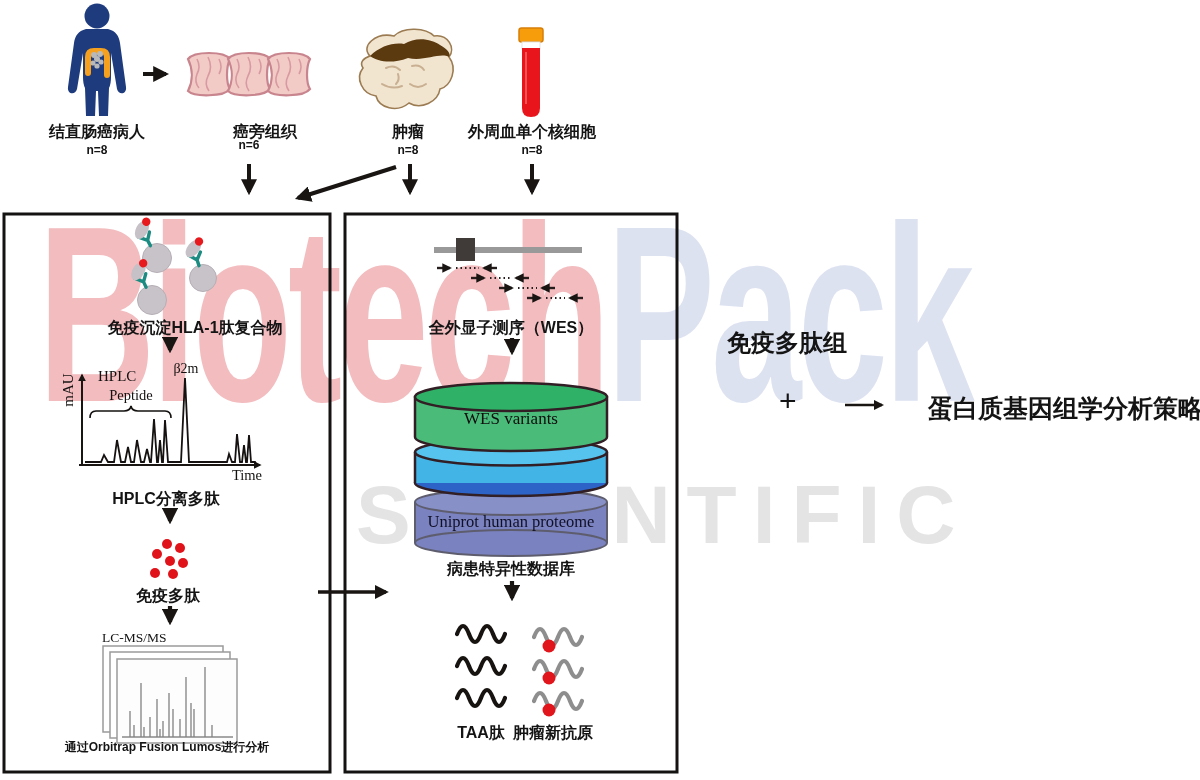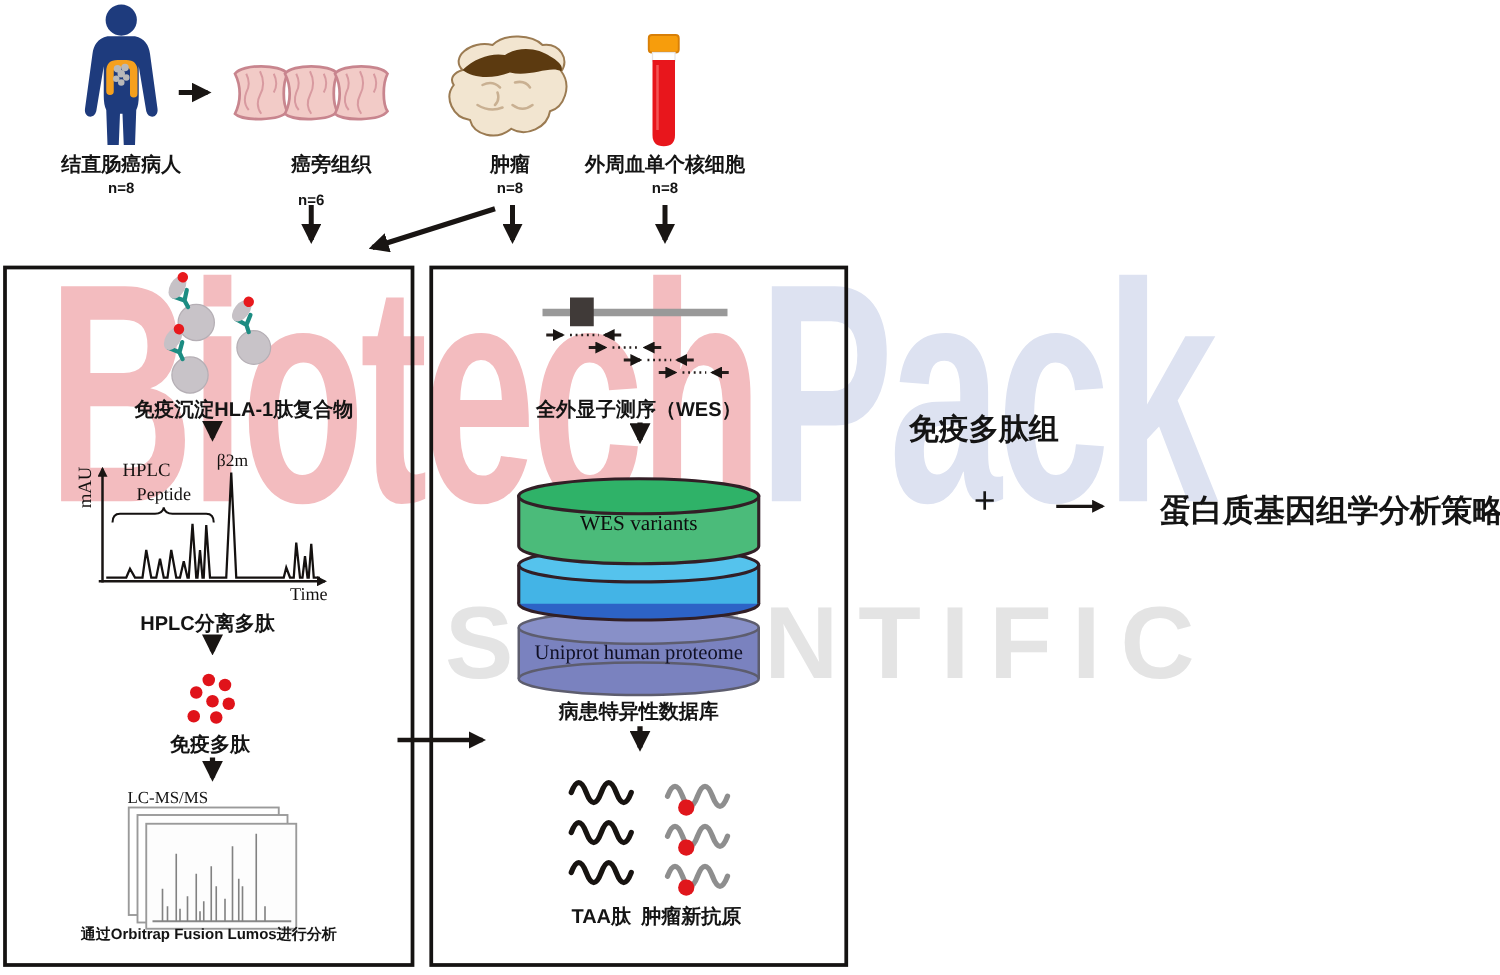--- a/index.html
+++ b/index.html
@@ -240,21 +240,21 @@
         <circle cx="549" cy="710" r="6.5"></circle>
       </g>
     </g>
 
     <line x1="845" y1="405" x2="882" y2="405" stroke="#191513" stroke-width="2.6" marker-end="url(#arr)"></line>
   </svg>
 
   <div class="lbl cjk ctr s16" style="left:97px;top:122px;">结直肠癌病人</div>
   <div class="lbl ctr s15" style="left:97px;top:143px;font-weight:600;">n=8</div>
   <div class="lbl cjk ctr s16" style="left:249px;top:122px;margin-left:16px;">癌旁组织</div>
-  <div class="lbl ctr s15" style="left:249px;top:153px;font-weight:600;">n=6</div>
+  <div class="lbl ctr s15" style="left:249px;top:138px;font-weight:600;">n=6</div>
   <div class="lbl cjk ctr s16" style="left:408px;top:122px;">肿瘤</div>
   <div class="lbl ctr s15" style="left:408px;top:143px;font-weight:600;">n=8</div>
   <div class="lbl cjk ctr s16" style="left:532px;top:122px;">外周血单个核细胞</div>
   <div class="lbl ctr s15" style="left:532px;top:143px;font-weight:600;">n=8</div>
 
   <div class="lbl cjk ctr s16" style="left:167px;top:318px;margin-left:28px;">免疫沉淀HLA-1肽复合物</div>
   <div class="lbl cjk ctr s16" style="left:166px;top:489px;">HPLC分离多肽</div>
   <div class="lbl cjk ctr s16" style="left:168px;top:586px;">免疫多肽</div>
   <div class="lbl serif" style="left:102px;top:630px;font-size:13.5px;">LC-MS/MS</div>
   <div class="lbl cjk ctr s15" style="left:167px;top:739px;text-align:right;">通过Orbitrap Fusion Lumos进行分析</div>

